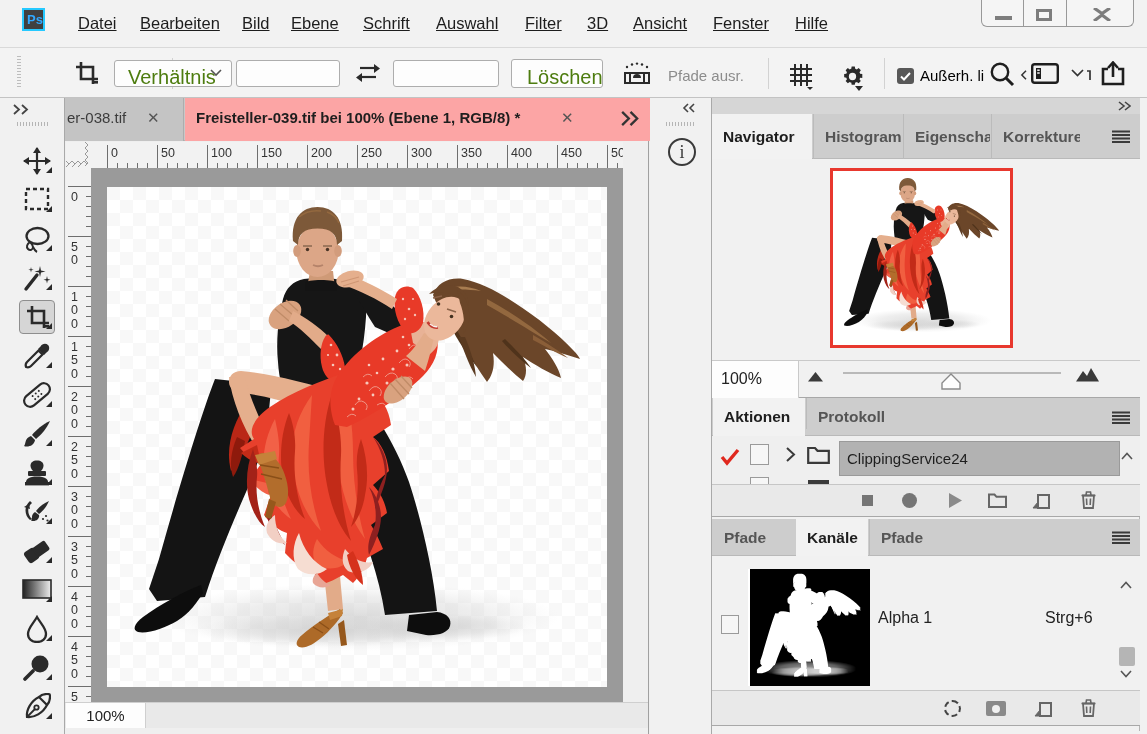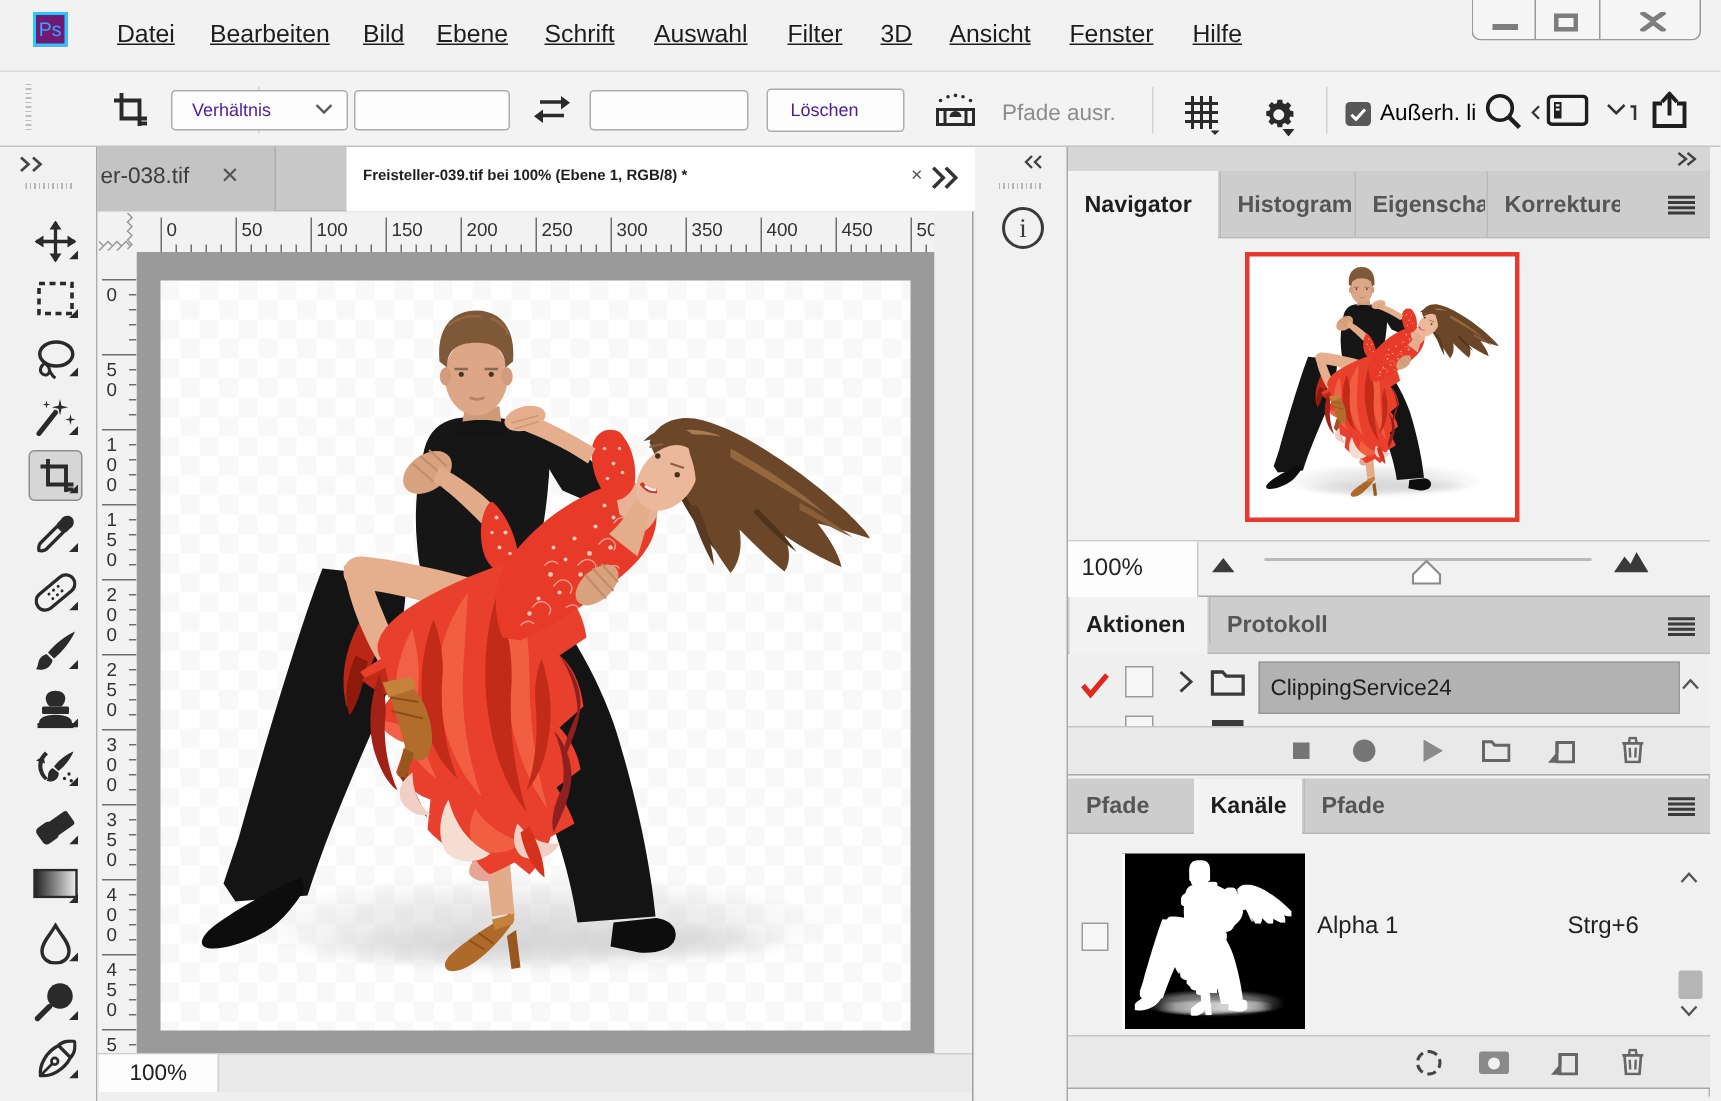--- a/index.html
+++ b/index.html
@@ -2,41 +2,41 @@
 <html><head>
 <meta charset="utf-8">
 <style>
   * { margin:0; padding:0; box-sizing:border-box; }
   html,body { width:1147px; height:734px; overflow:hidden; }
   body { font-family:"Liberation Sans", sans-serif; position:relative; background:#f1f1f1; }
   .abs { position:absolute; }
 
   
   #titlebar { left:0; top:0; width:1147px; height:48px; background:#f2f2f2; border-bottom:1px solid #d9d9d9; }
-  #pslogo { left:22px; top:8px; width:23px; height:23px; background:#701a75; border:2px solid #26c9ff; color:#31a8ff; font-size:13px; font-weight:normal; text-align:center; line-height:19px; }
+  #pslogo { left:22px; top:8px; width:23px; height:23px; background:#404040; border:2px solid #26c9ff; color:#31a8ff; font-size:13px; font-weight:bold; text-align:right; line-height:19px; }
   .menuitem { top:0; height:47px; line-height:47px; font-size:16.5px; color:#1d1d1d;text-decoration:underline; }
   #winbtns { left:981px; top:0px; width:153px; height:27px; border:1px solid #999; border-top:none; border-radius:0 0 6px 6px; display:flex; background:#f5f5f5; }
   #winbtns .wb { flex:1; position:relative; border-right:1px solid #999; }
   #winbtns .wb:last-child { border-right:none; flex:1.6; }
 
   
   #optbar { left:0; top:48px; width:1147px; height:50px; background:#f3f3f3; border-bottom:1px solid #c3c3c3; }
   .obox { top:13px; height:26px; background:#fdfdfd; border:1px solid #adadad; border-radius:3px; }
   .osep { top:10px; width:1px; height:31px; background:#d2d2d2; }
-  .otext { font-size:12px; color:#4c1d95;text-align:center; }
+  .otext { font-size:20px; color:#4d7c0f;text-align:center; }
 
   
   #toolcol { left:0; top:98px; width:65px; height:636px; background:#f1f1f1; border-right:1px solid #a9a9a9; }
   .tool { left:23px; width:28px; height:28px; }
   .toolsel { left:19px; width:36px; height:34px; background:#d6d6d6; border:1px solid #8e8e8e; border-radius:4px; }
 
   
   #tabbar { left:65px; top:98px; width:585px; height:43px; background:#c8c8c8; border-bottom:1px solid #b5b5b5; }
   #tab1 { left:0; top:0; width:119px; height:43px; background:#c4c4c4; border-right:1px solid #adadad; color:#3c3c3c; font-size:15px; line-height:40px; }
-  #tab2 { left:120px; top:0; width:466px; height:43px; background:#ffffff; color:#1e1e1e; font-size:10px; font-weight:bold; line-height:40px;margin-left:46px; }
+  #tab2 { left:120px; top:0; width:466px; height:43px; background:#fca5a5; color:#1e1e1e; font-size:15px; font-weight:bold; line-height:40px; }
 
   
   #canvasarea { left:65px; top:141px; width:585px; height:593px; background:#efefef; }
   #vscrollgutter { left:558px; top:0px; width:25px; height:560px; background:#efefef; }
   #statusbar { left:0px; top:561px; width:583px; height:26px; background:#e9e9e9; border-top:1px solid #cfcfcf;}
   #statusbox { left:1px; top:562px; width:80px; height:25px; background:#fdfdfd; border-right:1px solid #cfcfcf; font-size:15px; color:#222; line-height:25px; text-align:center;}
   #careadiv { left:583px; top:0; width:1px; height:593px; background:#a0a0a0; }
 
   
   #hruler { left:26px; top:1px; width:532px; height:26px; background:#f2f2f2; }

